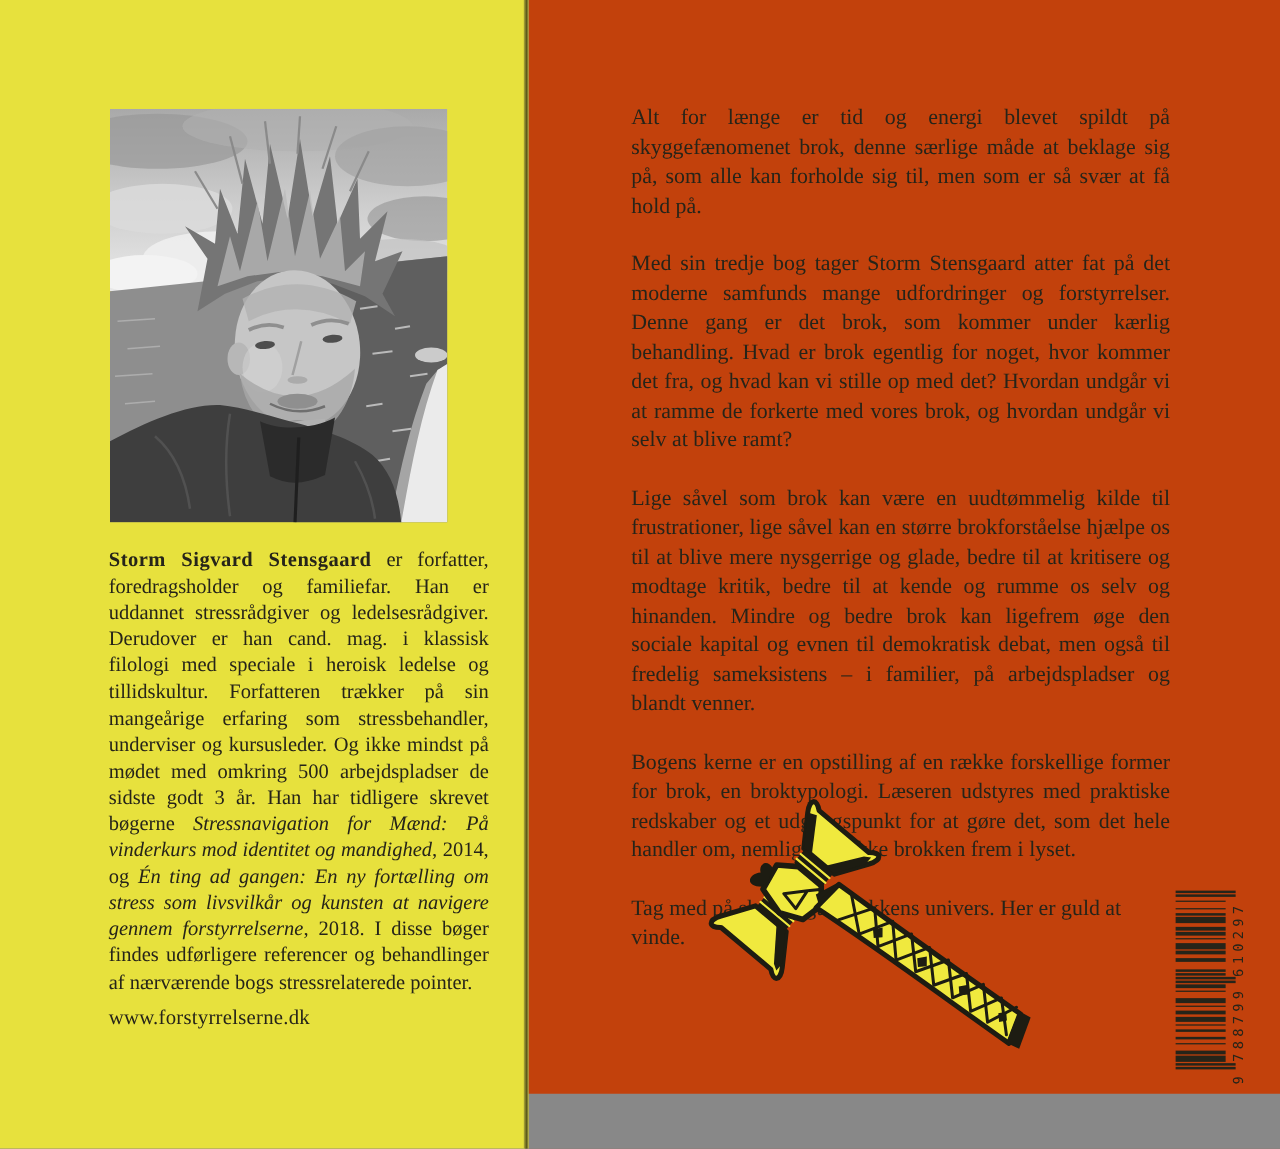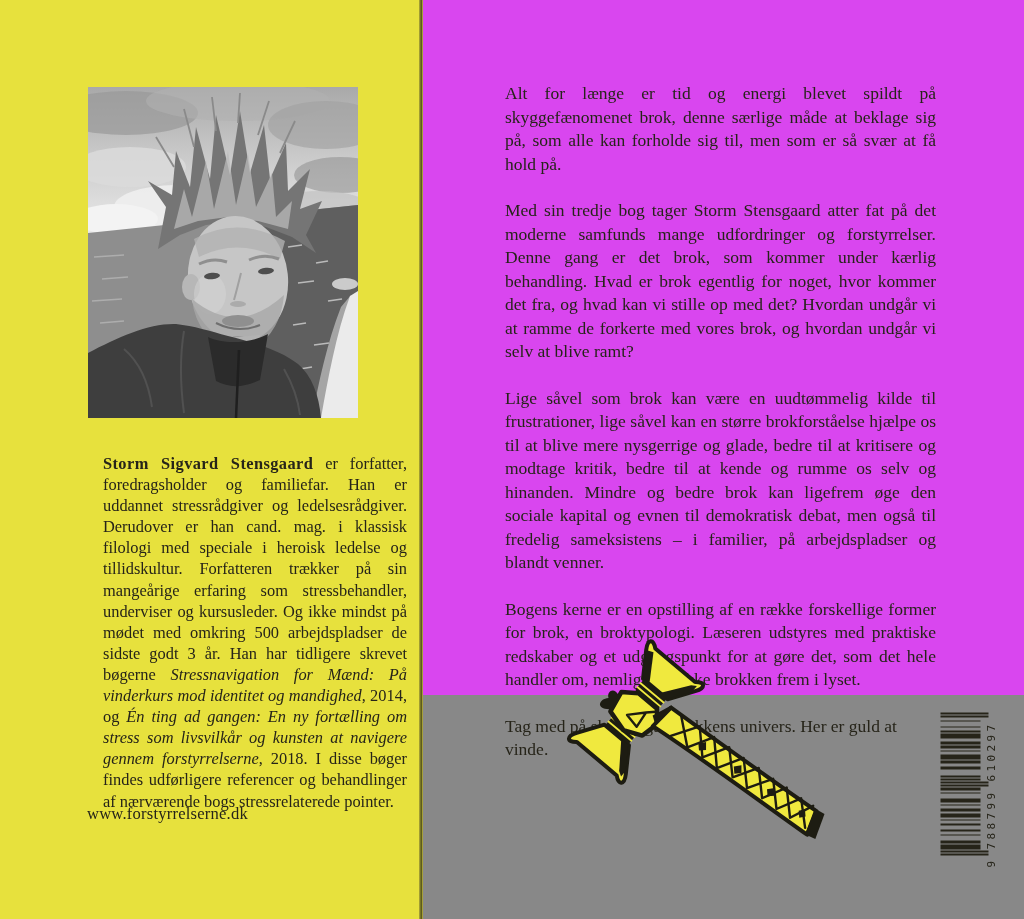--- a/index.html
+++ b/index.html
@@ -1,25 +1,25 @@
 <!DOCTYPE html>
 <html lang="da"><head>
 <meta charset="utf-8">
 <title>Book back cover</title>
 <style>
   html,body{margin:0;padding:0;background:#888;}
   .page{position:relative;width:1024px;height:919px;overflow:hidden;
         font-family:"Liberation Serif","DejaVu Serif",serif;color:#262419;}
   .flap{position:absolute;left:0;top:0;width:420px;height:919px;background:#e7e13d;}
-  .cover{position:absolute;left:423px;top:0;width:601px;height:695px;background:#d946ef;text-decoration:underline;}
+  .cover{position:absolute;left:423px;top:0;width:601px;height:875px;background:#c2410c;text-decoration:underline;}
   .fold{position:absolute;left:419px;top:0;width:4px;height:919px;
         background:linear-gradient(90deg,#b5af3a 0%,#6b691f 45%,#56541a 60%,#c9c345 100%);}
   
   .photo{position:absolute;left:88px;top:87px;width:270px;height:331px;overflow:hidden;}
-  .bio{position:absolute;left:87px;top:437px;width:304px;margin:16px;
+  .bio{position:absolute;left:87px;top:437px;width:304px;margin:0;
        font-size:16.4px;line-height:21.1px;text-align:justify;}
   .bio b{letter-spacing:.4px;}
   .website{position:absolute;left:87px;top:804px;margin:0;font-size:16.6px;letter-spacing:.2px;}
   
   .blurb{position:absolute;left:505px;top:82px;width:431px;}
   .blurb p{margin:0 0 23px;font-size:17.5px;line-height:23.5px;text-align:justify;}
   .blurb p.single{text-align:left;}
   
   .hammer{position:absolute;left:556px;top:612px;width:330px;height:285px;}
   

